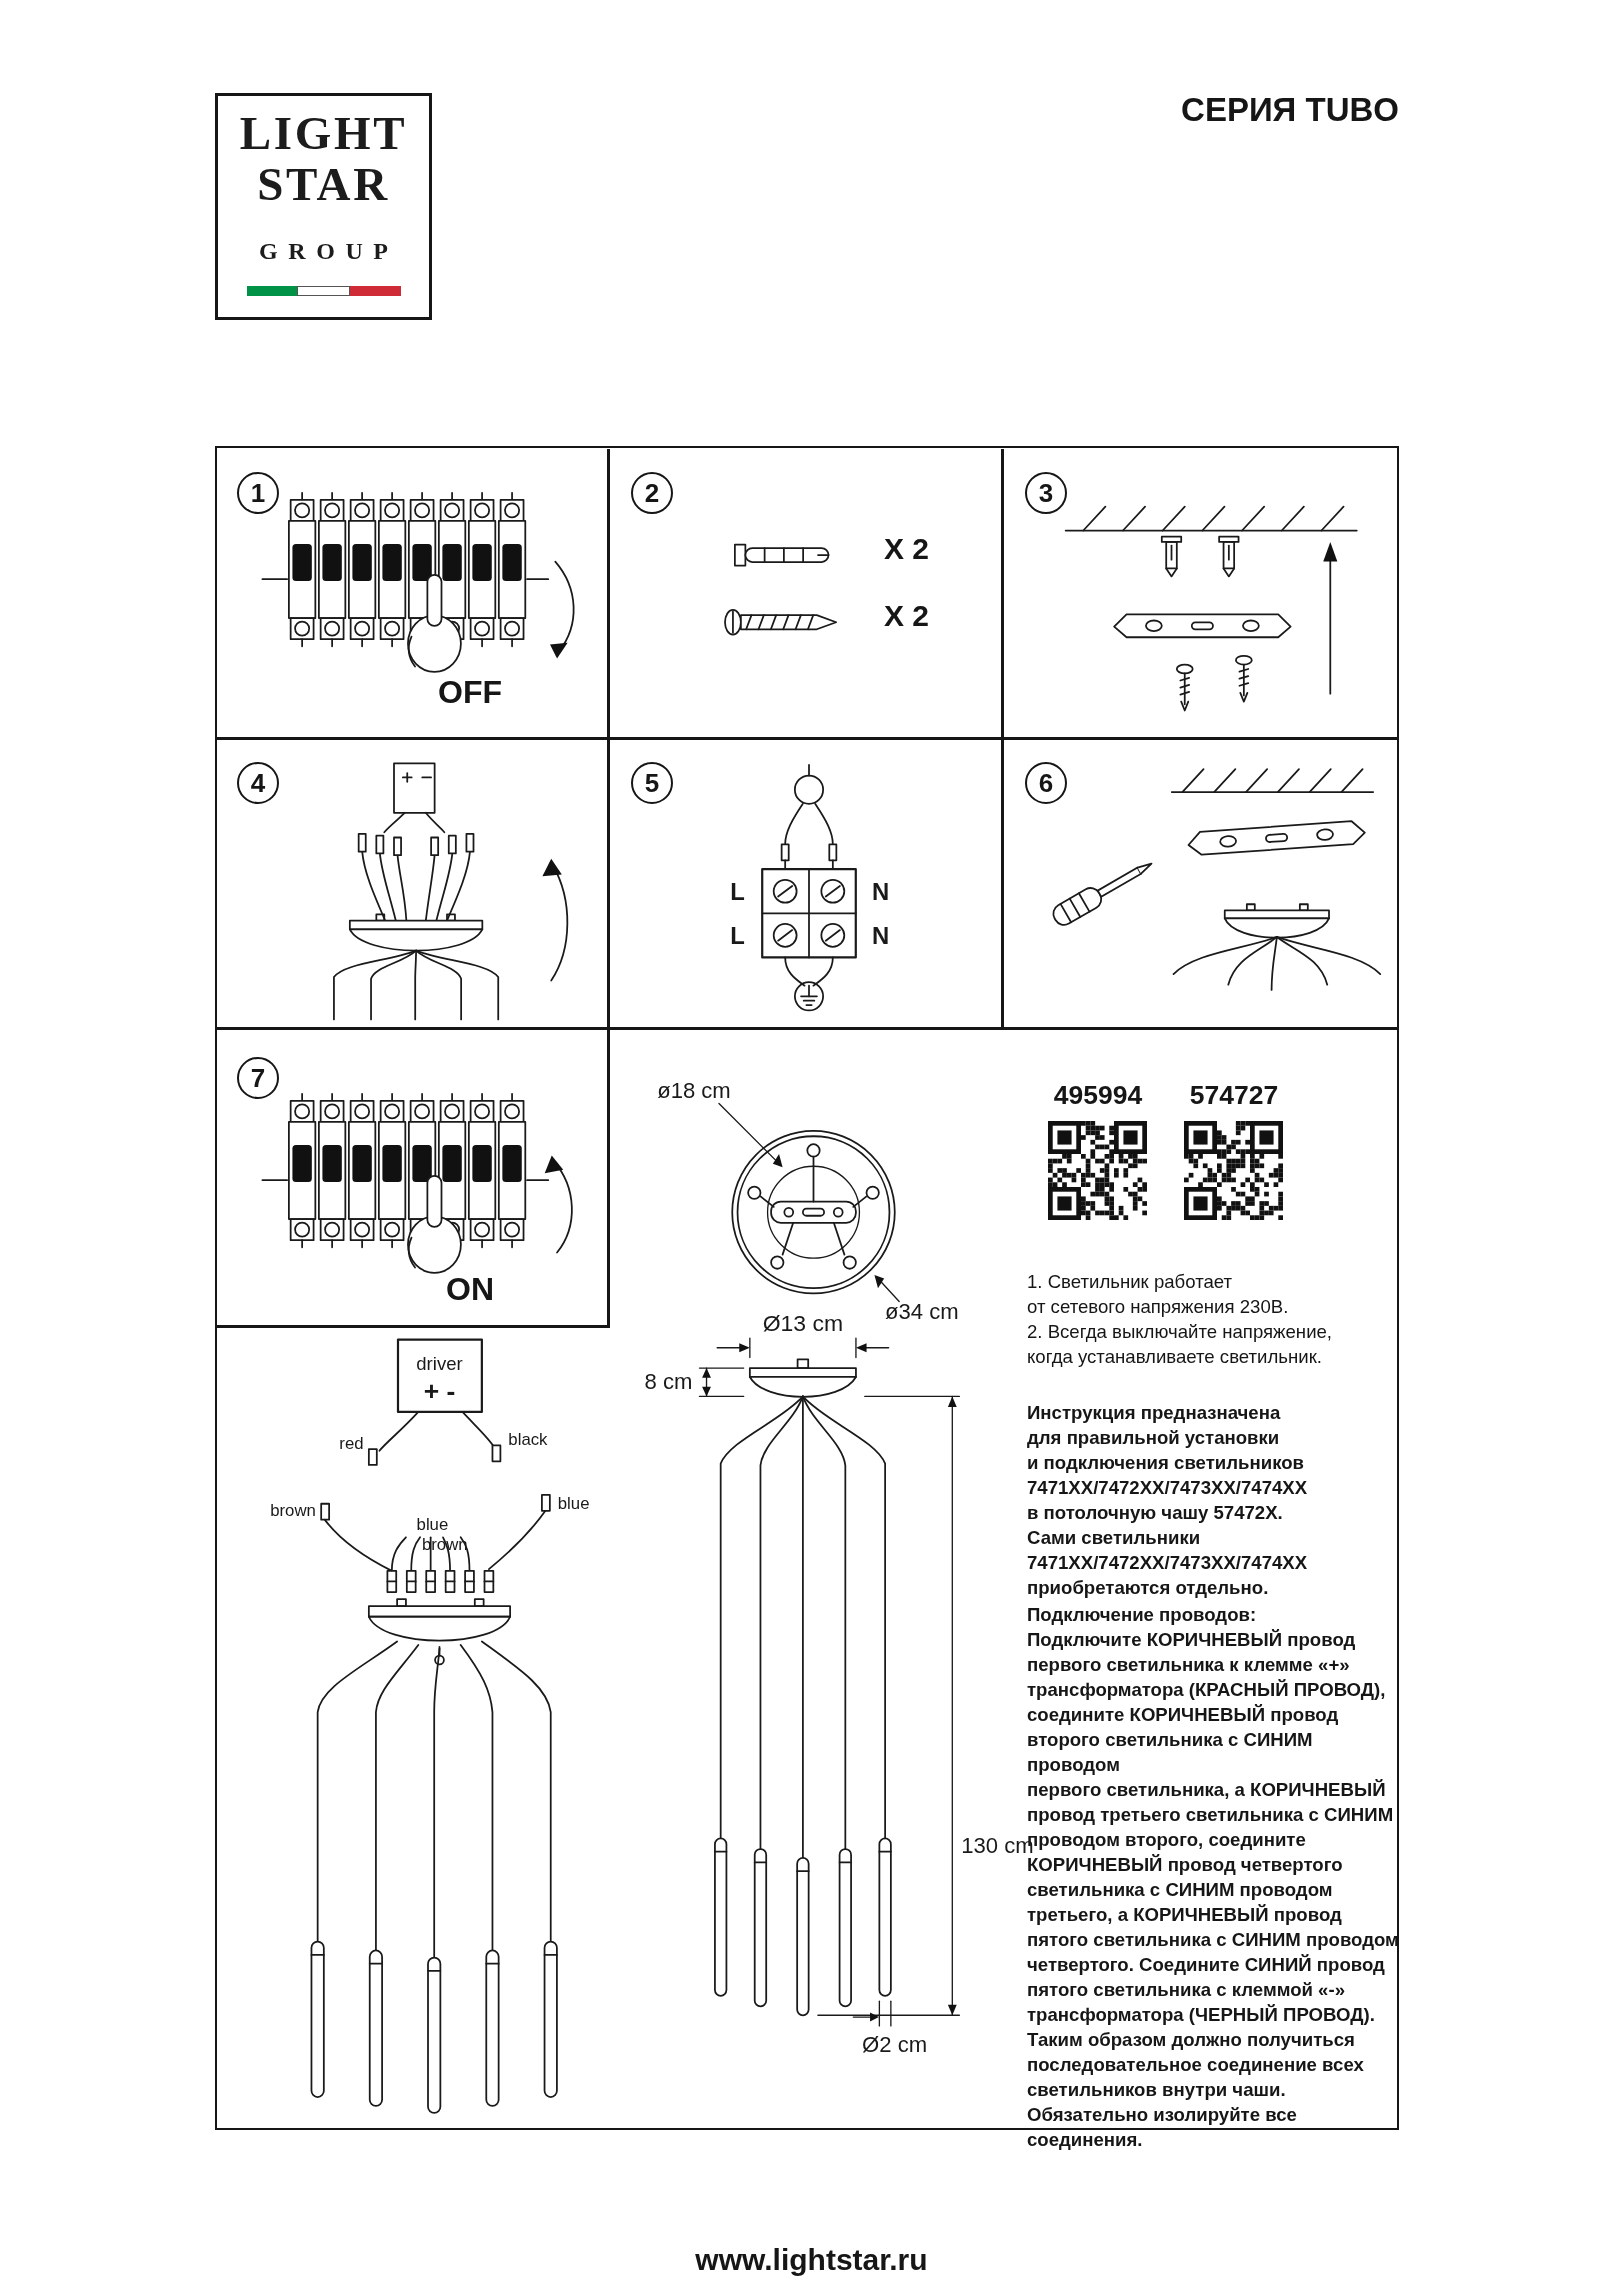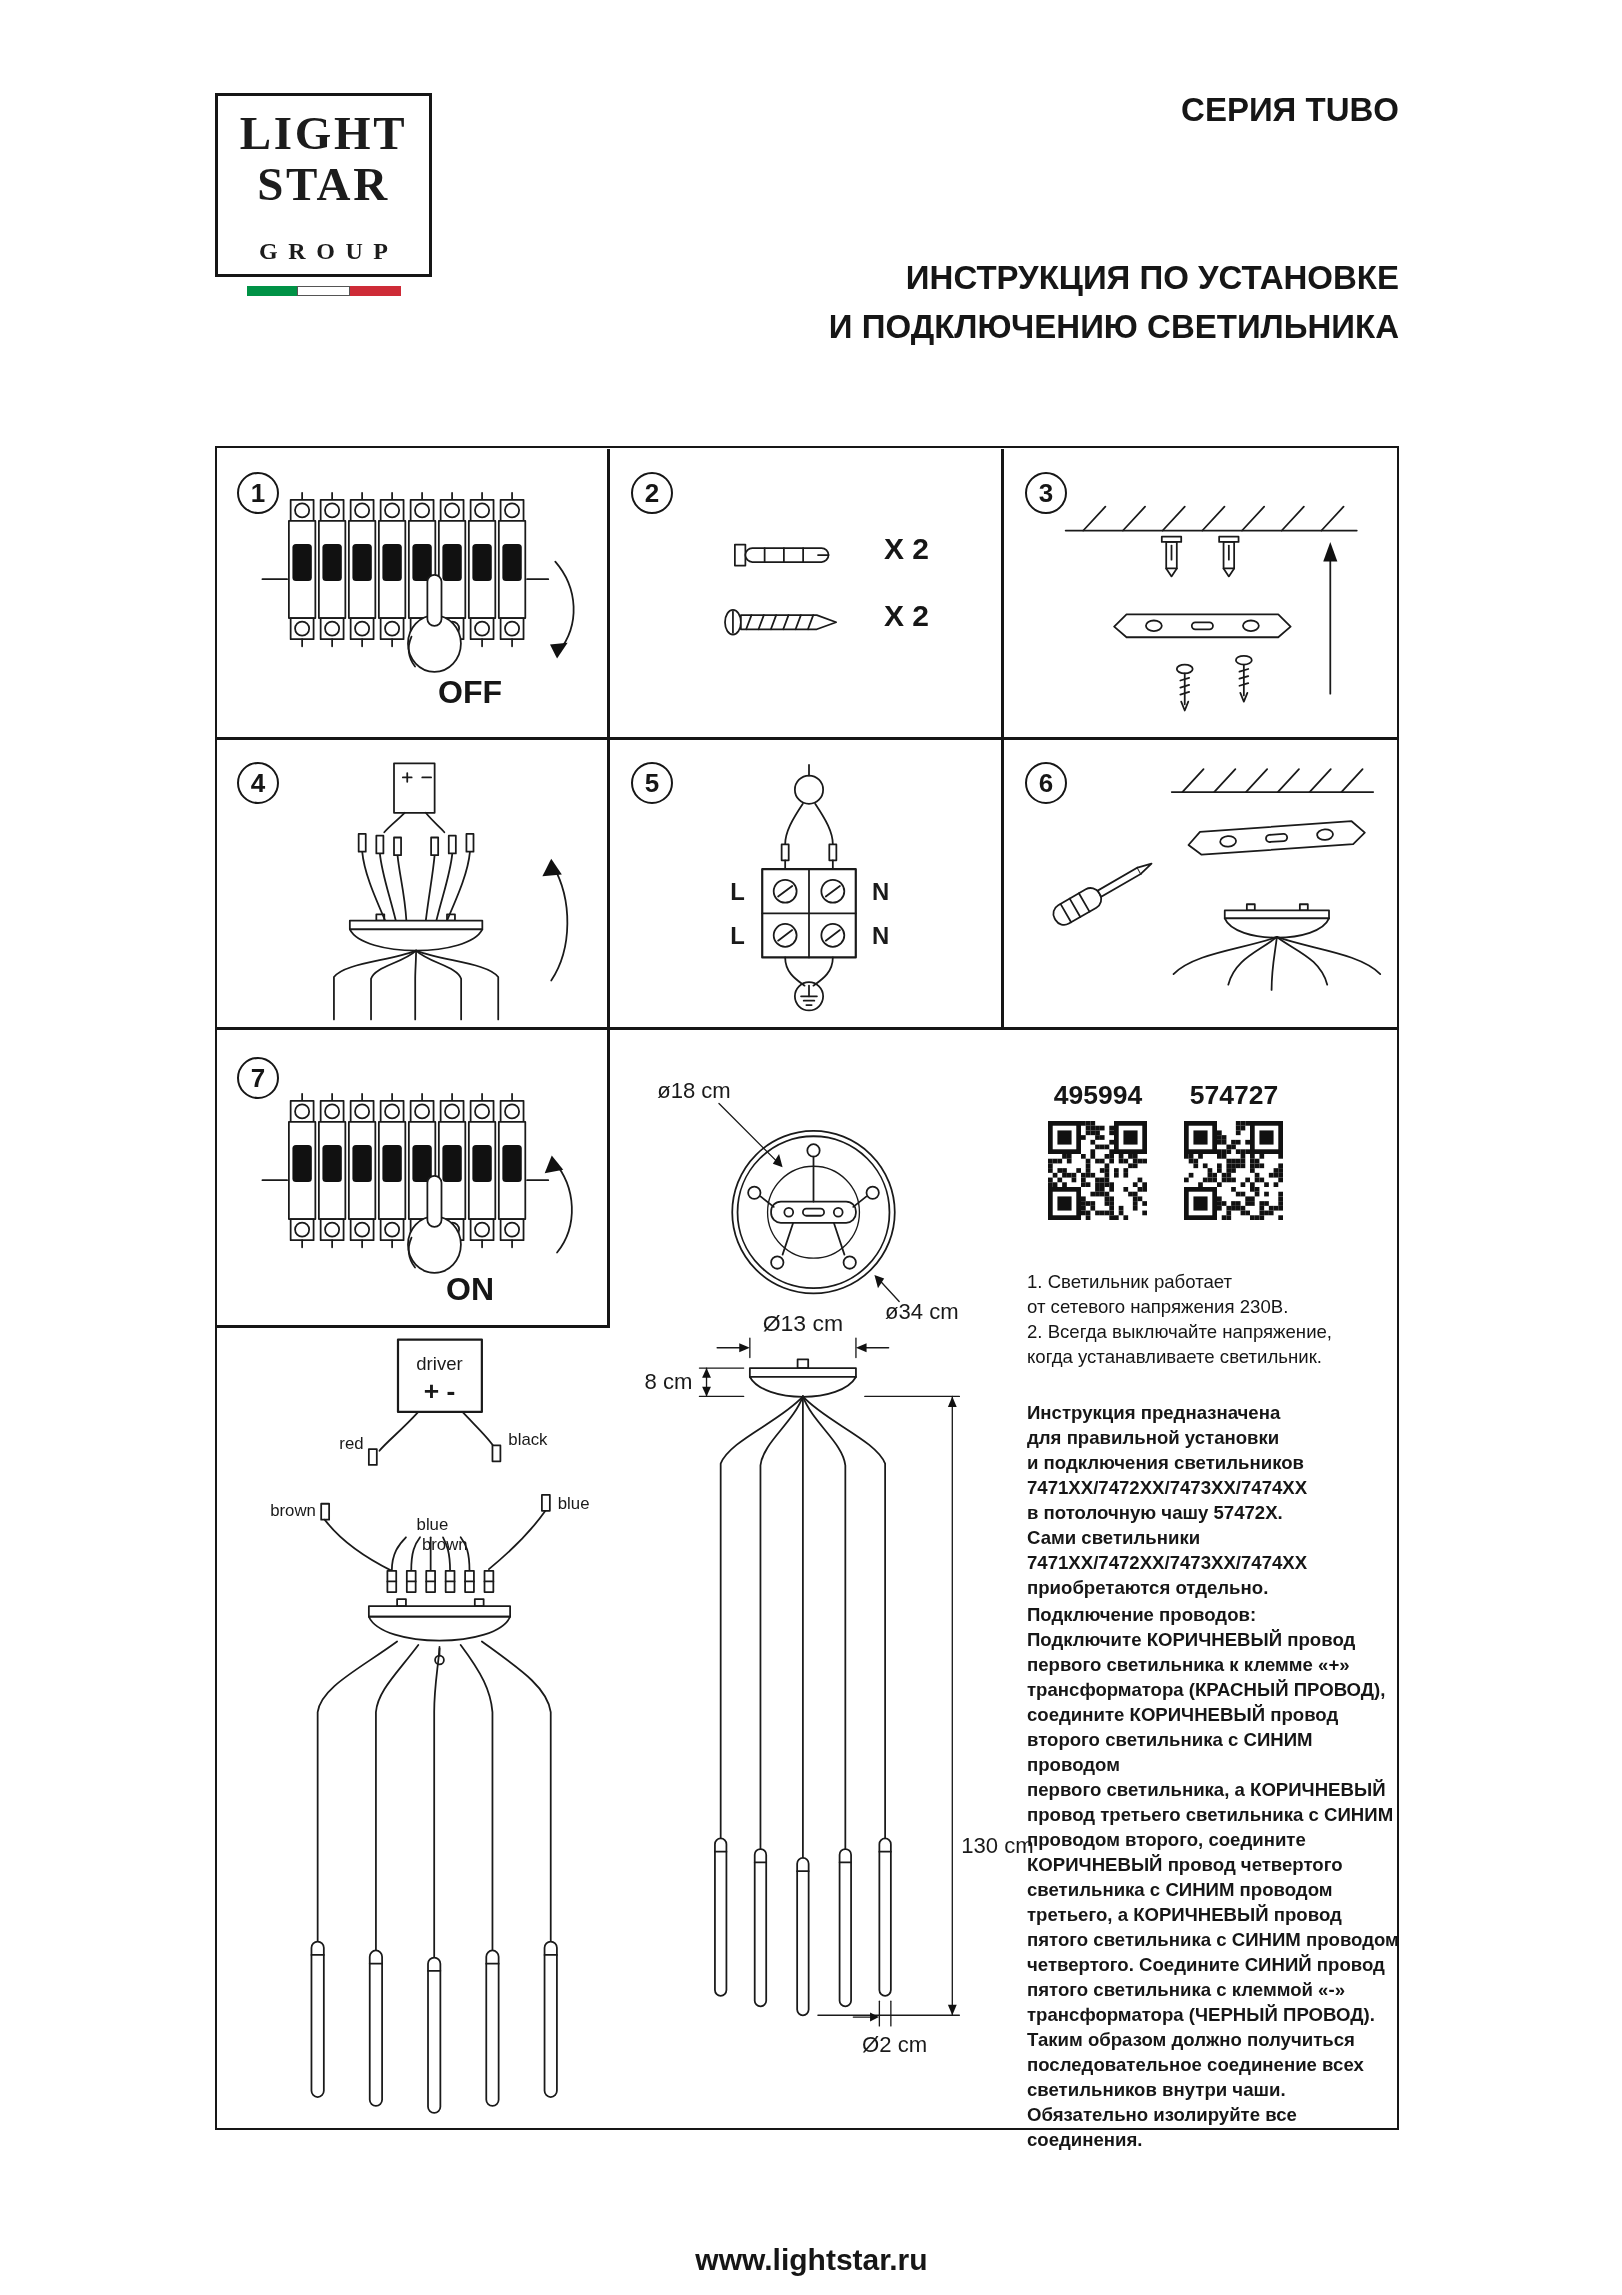--- a/index.html
+++ b/index.html
@@ -13,21 +13,21 @@
   .dg{stroke:#1a1a1a;fill:none;stroke-width:2;stroke-linecap:round;stroke-linejoin:round}
   svg{overflow:visible;position:absolute}
   svg text{font-family:"Liberation Sans",sans-serif;fill:#1a1a1a;stroke:none}
   .state-label{position:absolute;width:124px;font-size:32px;font-weight:bold}
   .qty-label{position:absolute;font-size:30px;font-weight:bold}
   .art-label{position:absolute;width:124px;text-align:center;font-size:26.5px;font-weight:bold}
   .qr{position:absolute;width:99px;height:99px}
   .notes{position:absolute;left:1027px;width:375px;font-size:18.6px;line-height:25px;white-space:pre-line}
   .notes.b{font-weight:bold;line-height:25px}
   .hdr{position:absolute;left:619px;width:780px;text-align:right;font-weight:bold;font-size:33px;line-height:49px}
-  .logo-box{position:absolute;left:215px;top:93px;width:217px;height:184px;border:3.5px solid #161616;
+  .logo-box{position:absolute;left:215px;top:93px;width:217px;height:227px;border:3.5px solid #161616;
             text-align:center;font-family:"Liberation Serif",serif;font-weight:bold;color:#1c1c1c}
   .logo-big{font-size:47px;line-height:51px;letter-spacing:2.7px}
   .logo-small{font-size:24px;letter-spacing:10.6px;margin-top:28px;text-indent:10.6px}
   .flag{display:flex;width:154px;height:9.7px;margin:21px auto 0 auto}
   .flag span{flex:1 1 0}
   .footer{position:absolute;left:0;top:2243px;width:100%;text-align:center;font-size:30px;font-weight:bold}
 </style>
 </head>
 <body>
 
@@ -91,24 +91,20 @@
     <div class="logo-small">GROUP</div>
     <div class="flag">
       <span style="background:#009246"></span>
       <span style="background:#fff;border:0.9px solid #555"></span>
       <span style="background:#CE2B37"></span>
     </div>
   </div>
 
   <div class="hdr" style="top:85px">
     <div>СЕРИЯ TUBO</div>
-  </div>
-  <div class="hdr" style="top:253px">
-    <div>ИНСТРУКЦИЯ ПО УСТАНОВКЕ</div>
-    <div>И ПОДКЛЮЧЕНИЮ СВЕТИЛЬНИКА</div>
   </div>
 
   <div class="abs" style="left:215px;top:446px;width:1184px;height:1684px;border:2.7px solid #161616"></div>
   <div class="vline" style="left:607px;top:449px;width:2.7px;height:578px"></div>
   <div class="vline" style="left:1001px;top:449px;width:2.7px;height:578px"></div>
   <div class="hline" style="left:215px;top:737px;width:1184px;height:2.7px"></div>
   <div class="hline" style="left:215px;top:1027px;width:1184px;height:2.7px"></div>
   <div class="vline" style="left:607px;top:1027px;width:2.7px;height:301px"></div>
   <div class="hline" style="left:215px;top:1325px;width:395px;height:2.7px"></div>
 

